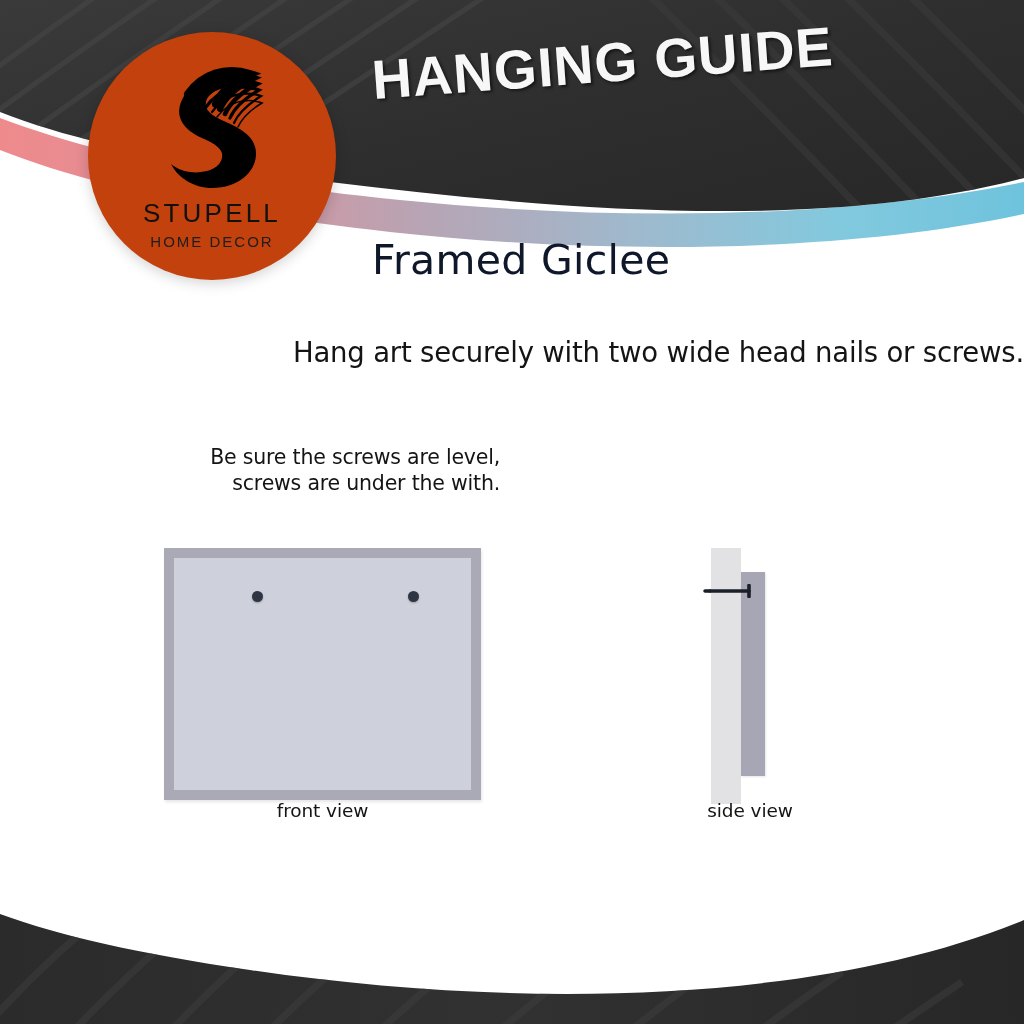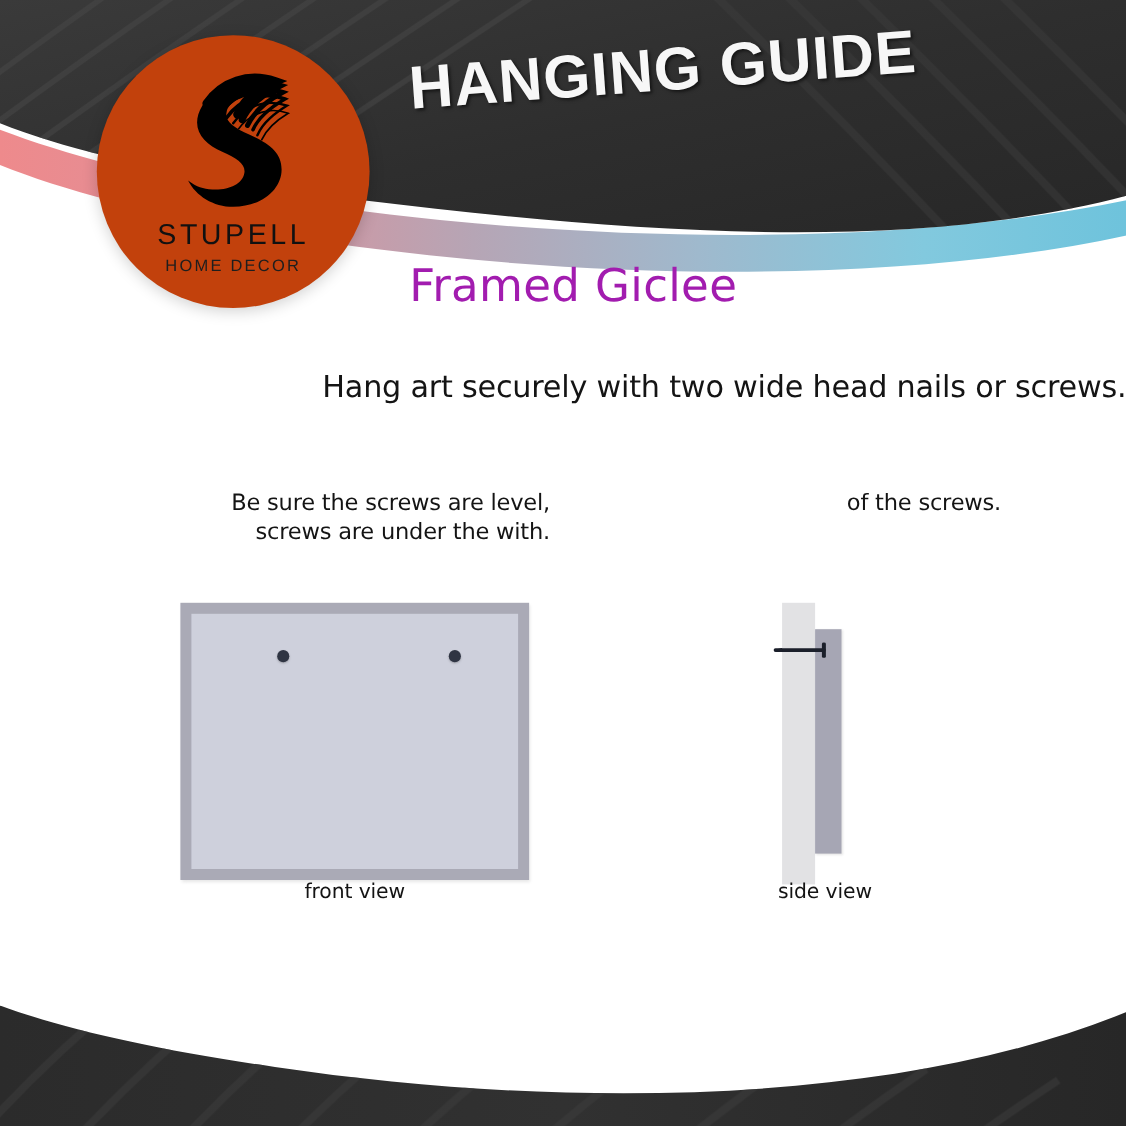--- a/index.html
+++ b/index.html
@@ -37,21 +37,21 @@
     font-size:55px;font-weight:700;color:#f7f7f7;letter-spacing:1px;
     transform:rotate(-4.2deg);transform-origin:left center;
     text-shadow:2px 2px 3px rgba(0,0,0,0.55);
     white-space:nowrap;
   }
 
   
   .product-type{
     position:absolute;left:372px;top:236px;z-index:5;
     font-family:"DejaVu Sans", sans-serif;
-    font-size:41px;font-weight:400;color:#a21caf;letter-spacing:0.3px;white-space:nowrap;
+    font-size:41px;font-weight:400;color:#0f172a;letter-spacing:0.3px;white-space:nowrap;
   }
 
   
   .main-instruction{
     position:absolute;left:0;top:336px;width:1024px;text-align:right;z-index:5;
     font-family:"DejaVu Sans", sans-serif;
     font-size:27.5px;font-weight:400;color:#141414;letter-spacing:-0.2px;white-space:nowrap;
   }
 
   
@@ -241,21 +241,20 @@
         <div class="screw-dot a"></div>
         <div class="screw-dot b"></div>
       </div>
     </div>
 
     <div class="front-caption view-label">front view</div>
   </div>
 
   <div class="panel panel-side">
     <div class="panel-caption-text">
-      <div>of the screws.</div>
     </div>
 
     <div class="side-wall"></div>
     <div class="side-frame"></div>
     <svg class="side-nail" viewBox="0 0 56 14">
       <path d="M 2 7 L 46 7" stroke="#1b1f2a" stroke-width="3.4" stroke-linecap="round"></path>
       <path d="M 46 1.5 L 46 12.5" stroke="#1b1f2a" stroke-width="3.6" stroke-linecap="round"></path>
       <path d="M 0 7 L 8 5.2 L 8 8.8 Z" fill="#1b1f2a"></path>
     </svg>
 

